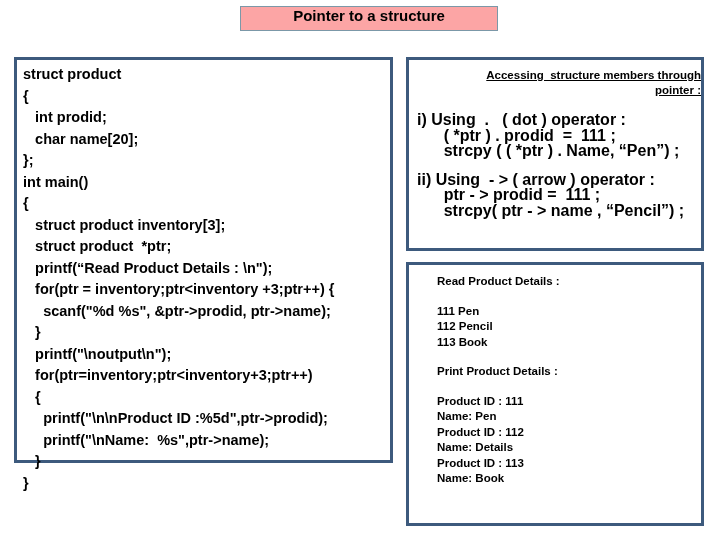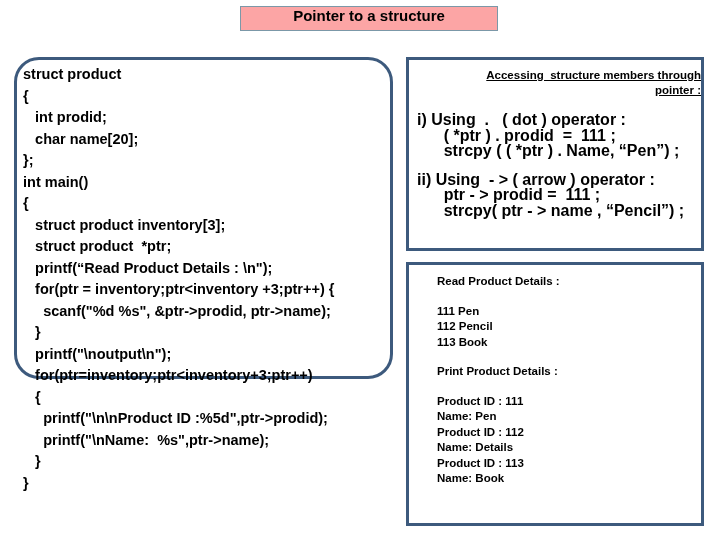--- a/index.html
+++ b/index.html
@@ -40,23 +40,22 @@
   .panel {
     position: absolute;
     background: #ffffff;
     border: 3px solid #3d5a7d;
     box-sizing: border-box;
   }
   .panel-code {
     left: 14px;
     top: 57px;
     width: 379px;
-    height: 322px;
+    height: 406px;
     padding: 4px 0 0 6px;
-    border-radius: 25px;
   }
   .panel-access {
     left: 406px;
     top: 57px;
     width: 298px;
     height: 194px;
     padding: 8px 0 0 8px;
   }
   .panel-output {
     left: 406px;

